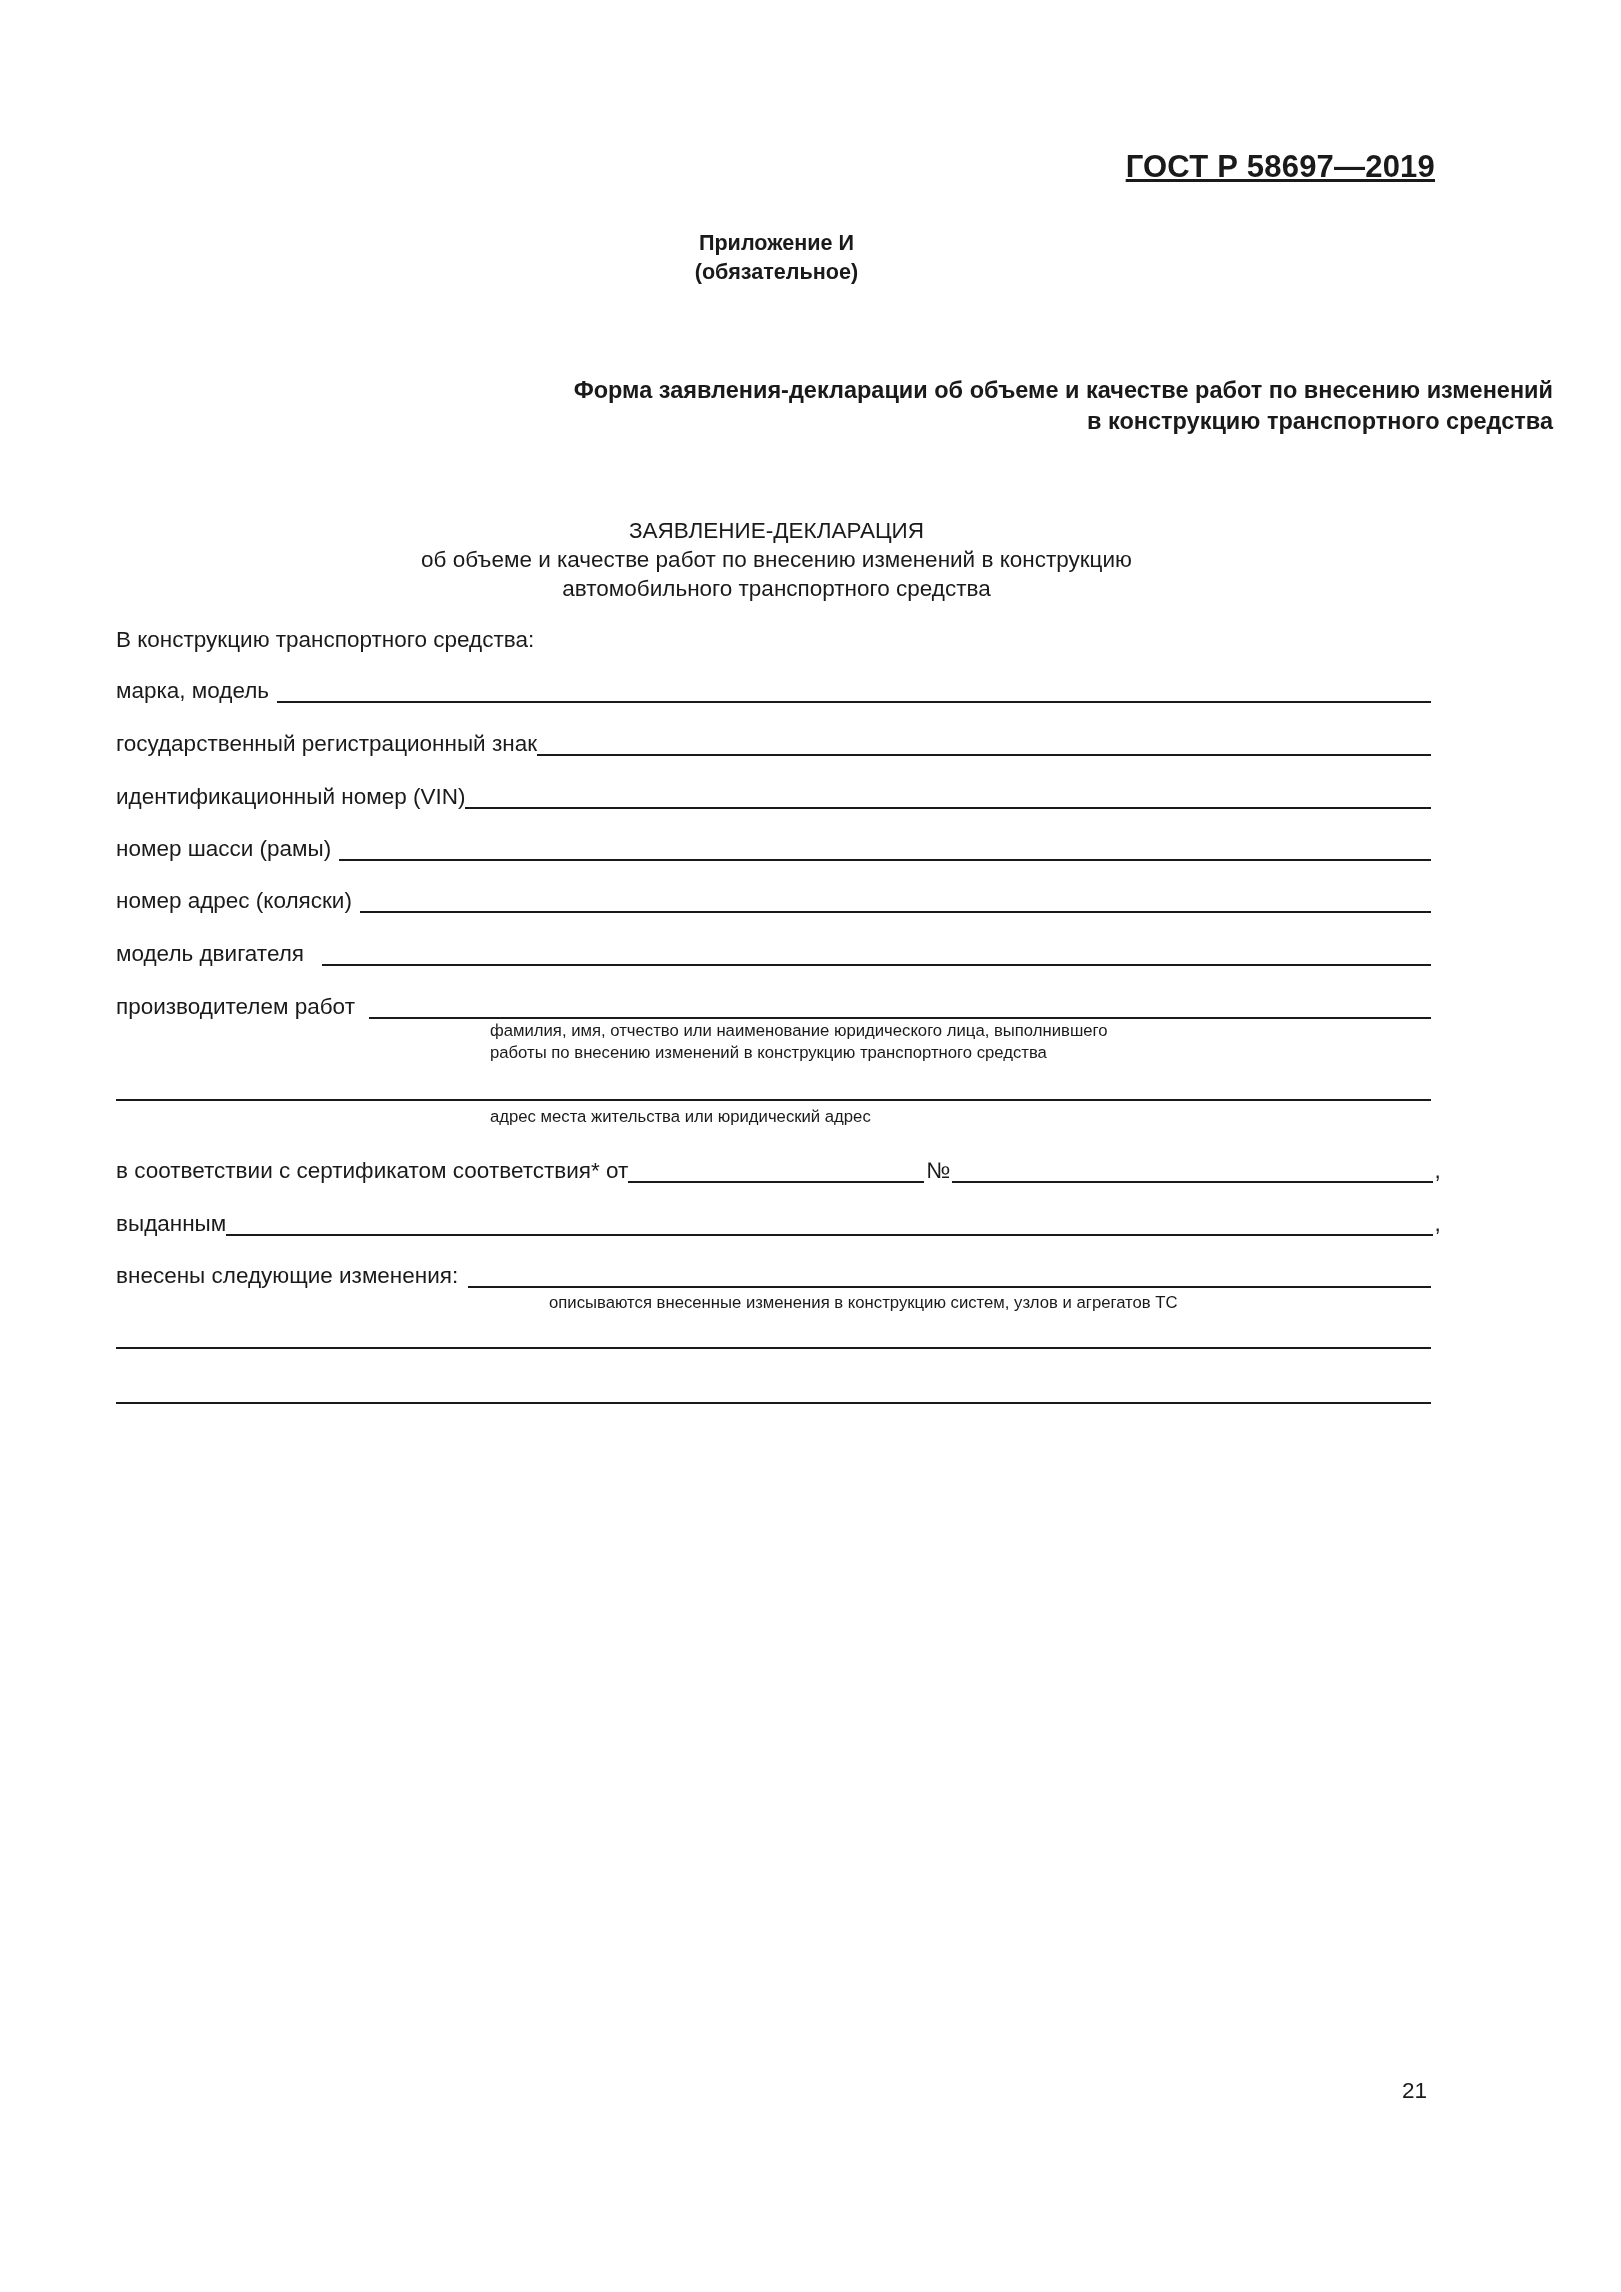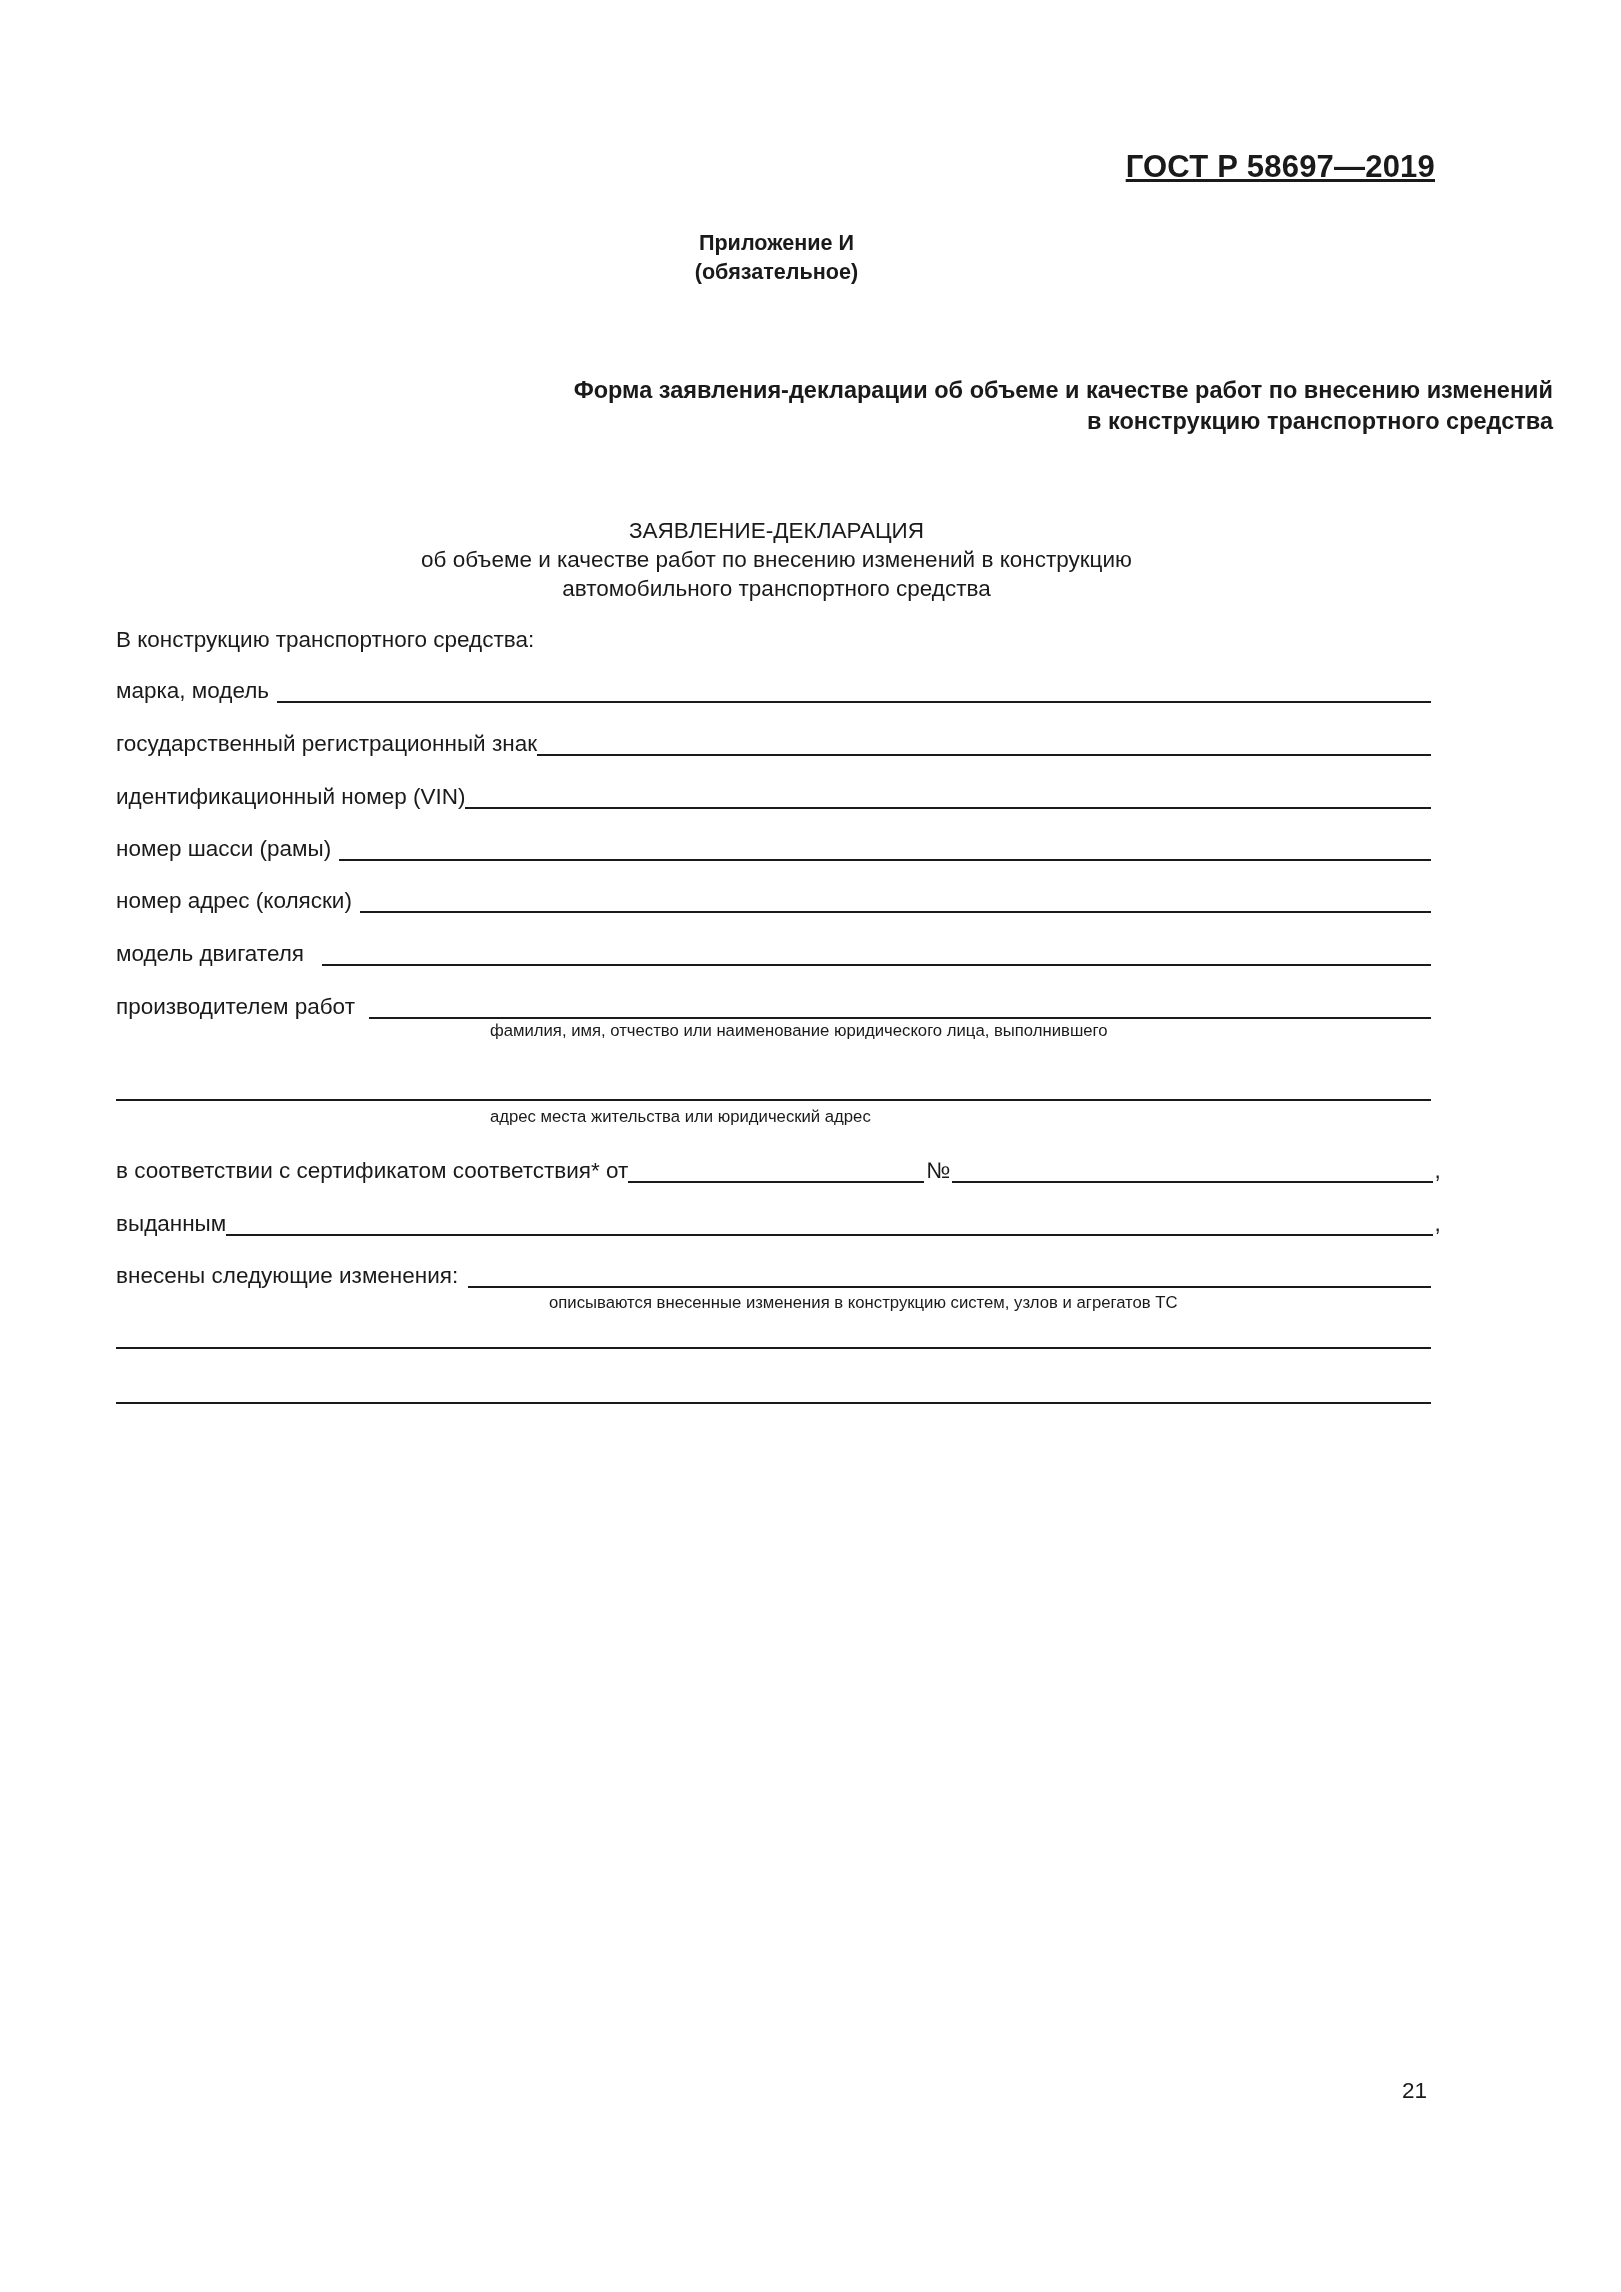--- a/index.html
+++ b/index.html
@@ -69,20 +69,21 @@
   <span class="lbl" style="padding-right:17.6px">модель двигателя</span>
   <span class="line"></span>
 </div>
 <div class="row" style="top:988px">
   <span class="lbl" style="padding-right:13.7px">производителем работ</span>
   <span class="line"></span>
 </div>
 
 <div class="hint" style="left:490px; width:833px; top:1020px">
   <div>фамилия, имя, отчество или наименование юридического лица, выполнившего</div>
+  <div>работы по внесению изменений в конструкцию транспортного средства</div>
 </div>
 
 <div class="fullline" style="top:1099px"></div>
 <div class="hint" style="left:490px; width:549px; top:1106px">адрес места жительства или юридический адрес</div>
 
 <div class="row" style="top:1152px">
   <span class="lbl" style="padding-right:0">в соответствии с сертификатом соответствия* от</span>
   <span class="line" style="flex:0 0 296px"></span>
   <span class="no">№</span>
   <span class="line"></span>

